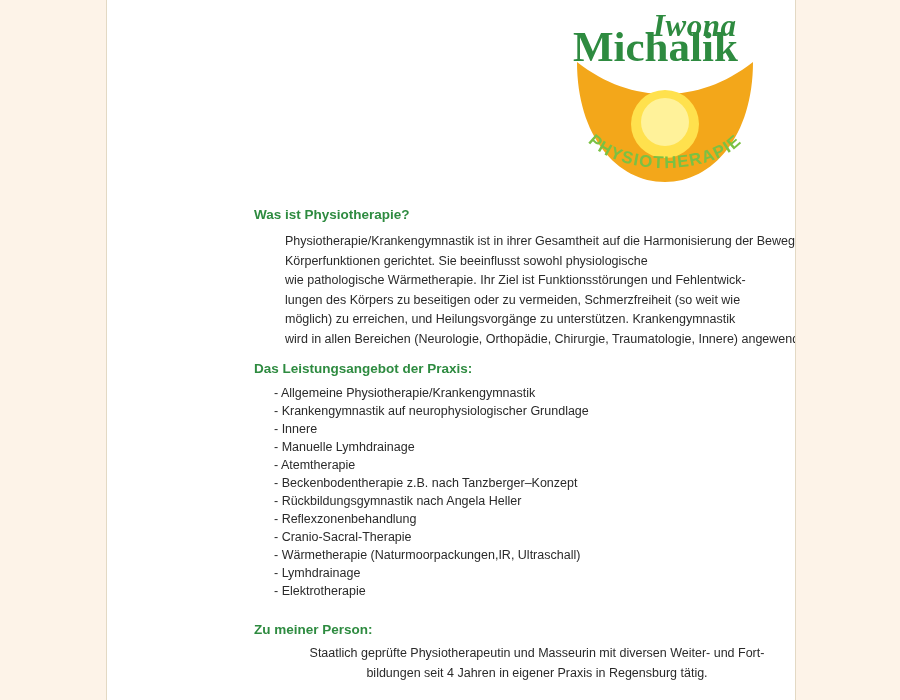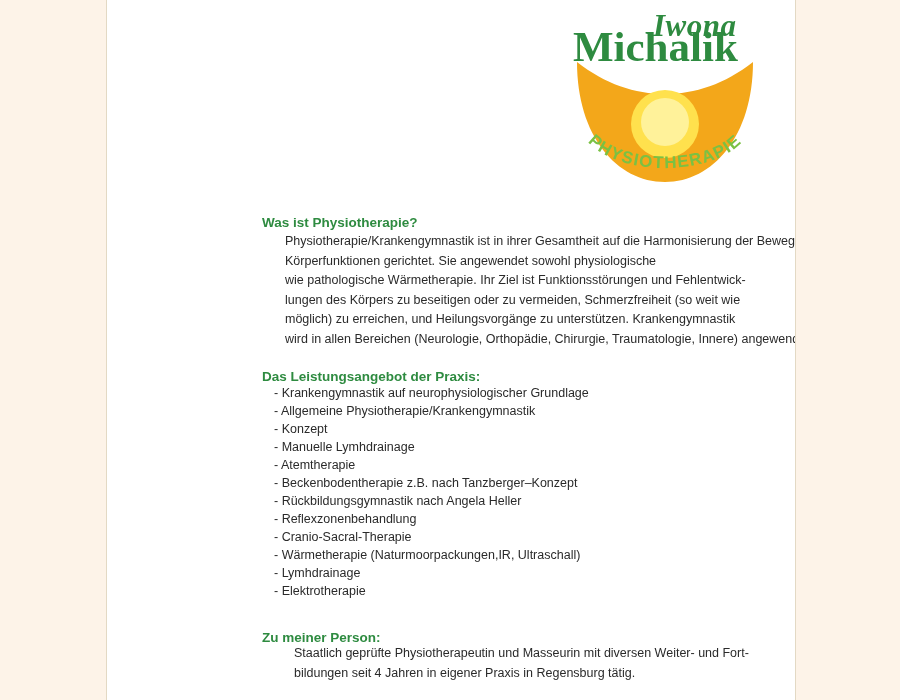--- a/index.html
+++ b/index.html
@@ -90,21 +90,21 @@
     left: 22px;
     top: 120px;
     width: 176px;
     height: 60px;
   }
   .logo-physio svg { display:block; overflow: visible; }
 
   
   h2.section-title {
     position: absolute;
-    margin: 12px;
+    margin: 4px;
     font-size: 13.5px;
     font-weight: bold;
     color: #2e8b40;
     white-space: nowrap;
   }
   .para {
     position: absolute;
     font-size: 12.5px;
     color: #2a2a2a;
     line-height: 19.5px;
@@ -116,21 +116,21 @@
     color: #2a2a2a;
     line-height: 18px;
   }
   .list div { white-space: nowrap; }
 
   .t-was      { left: 143px; top: 203px; }
   .p-was      { left: 178px; top: 232px; width: 560px; }
   .t-leistung { left: 143px; top: 357px; text-align: right; }
   .l-leistung { left: 167px; top: 384px; width: 520px; }
   .t-person   { left: 143px; top: 618px; }
-  .p-person   { left: 187px; top: 644px; width: 520px; }
+  .p-person   { left: 170px; top: 644px; width: 520px; text-align: center; }
 </style>
 </head>
 <body>
 
 <div class="page">
 
   <div class="left-strip"></div>
   <div class="right-strip"></div>
 
   <div class="content">
@@ -157,33 +157,33 @@
             <textPath href="#arcPath" startOffset="50%" text-anchor="middle">PHYSIOTHERAPIE</textPath>
           </text>
         </svg>
       </div>
     </div>
 
     <h2 class="section-title t-was">Was ist Physiotherapie?</h2>
 
     <div class="para p-was">
       <div>Physiotherapie/Krankengymnastik ist in ihrer Gesamtheit auf die Harmonisierung der Bewegungen und</div>
-      <div>Körperfunktionen gerichtet. Sie angewendet sowohl physiologische</div>
+      <div>Körperfunktionen gerichtet. Sie beeinflusst sowohl physiologische</div>
       <div>wie pathologische Wärmetherapie. Ihr Ziel ist Funktionsstörungen und Fehlentwick-</div>
       <div>lungen des Körpers zu beseitigen oder zu vermeiden, Schmerzfreiheit (so weit wie</div>
       <div>möglich) zu erreichen, und Heilungsvorgänge zu unterstützen. Krankengymnastik</div>
       <div>wird in allen Bereichen (Neurologie, Orthopädie, Chirurgie, Traumatologie, Innere) angewendet.</div>
     </div>
 
     <h2 class="section-title t-leistung">Das Leistungsangebot der Praxis:</h2>
 
     <div class="list l-leistung">
+      <div>- Allgemeine Physiotherapie/Krankengymnastik</div>
       <div>- Krankengymnastik auf neurophysiologischer Grundlage</div>
-      <div>- Allgemeine Physiotherapie/Krankengymnastik</div>
-      <div>- Konzept</div>
+      <div>- Innere</div>
       <div>- Manuelle Lymhdrainage</div>
       <div>- Atemtherapie</div>
       <div>- Beckenbodentherapie z.B. nach Tanzberger–Konzept</div>
       <div>- Rückbildungsgymnastik nach Angela Heller</div>
       <div>- Reflexzonenbehandlung</div>
       <div>- Cranio-Sacral-Therapie</div>
       <div>- Wärmetherapie (Naturmoorpackungen,IR, Ultraschall)</div>
       <div>- Lymhdrainage</div>
       <div>- Elektrotherapie</div>
     </div>

